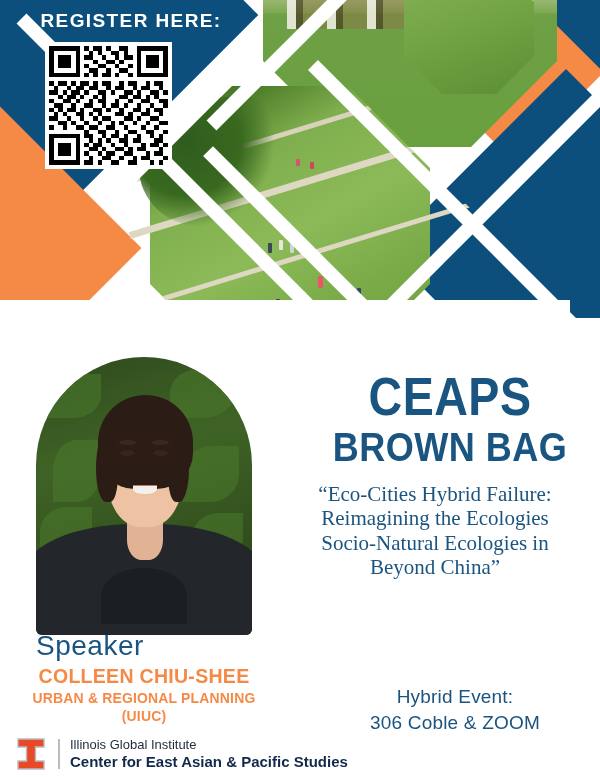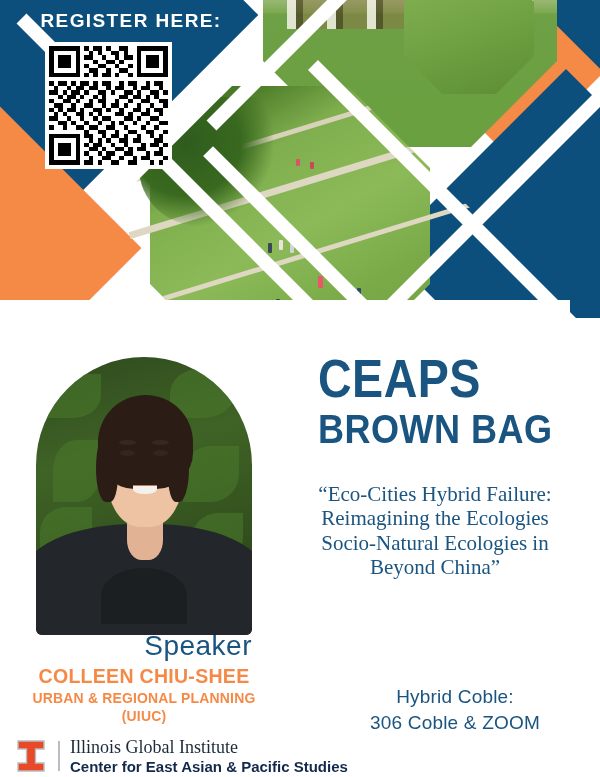--- a/index.html
+++ b/index.html
@@ -114,21 +114,21 @@
     background:#2b1d15;border-radius:10% 60% 50% 40%;
   }
   .eye{position:absolute;width:7%;height:2.2%;background:#36251c;border-radius:50%;top:33.5%;}
   .eye.l{left:39%;}.eye.r{left:54%;}
   .brow{position:absolute;width:8%;height:1.6%;background:#3a2820;border-radius:50%;top:30%;}
   .brow.l{left:38.5%;}.brow.r{left:53.5%;}
   .mouth{position:absolute;left:45%;top:46%;width:11%;height:3%;background:#f4f0ec;border-radius:0 0 50% 50%;border-top:1px solid #b4796a;}
   .collar{position:absolute;left:30%;bottom:4%;width:40%;height:20%;background:#1c1f22;border-radius:50% 50% 0 0;}
 
   
-  .title-wrap{position:absolute;left:300px;top:354px;width:300px;}
+  .title-wrap{position:absolute;left:300px;top:372px;width:300px;text-align:center;}
   .t1,.t2{
     color:#1a5480;font-weight:bold;line-height:.94;
     font-family:"Liberation Sans",sans-serif;
     letter-spacing:.5px;
     transform:scaleX(.88);transform-origin:50% 50%;
   }
   .t1{font-size:53px;}
   .t2{font-size:41px;margin-top:6px;}
 
   .quote{
@@ -147,21 +147,21 @@
   }
 
   .hybrid{
     position:absolute;left:330px;top:684px;width:250px;text-align:center;
     color:#1a5480;font-size:19px;line-height:1.35;font-family:"Liberation Sans",sans-serif;
     font-weight:300;letter-spacing:.2px;
   }
 
   
   .spk-label{
-    position:absolute;left:36px;top:630px;width:216px;text-align:right;
+    position:absolute;left:36px;top:630px;width:216px;text-align:left;
     color:#1a5480;font-size:28px;font-weight:300;letter-spacing:.5px;
     font-family:"Liberation Sans",sans-serif;
   }
   .spk-name{
     position:absolute;left:16px;top:664px;width:256px;text-align:center;
     color:#f58a47;font-weight:bold;font-size:21px;letter-spacing:.3px;
     transform:scaleX(.93);transform-origin:50% 50%;
   }
   .spk-dept{
     position:absolute;left:16px;top:689px;width:256px;text-align:center;
@@ -172,21 +172,21 @@
     position:absolute;left:16px;top:707px;width:256px;text-align:center;
     color:#f58a47;font-weight:bold;font-size:15px;letter-spacing:.2px;
     transform:scaleX(.93);transform-origin:50% 50%;
   }
 
   
   .footer{position:absolute;left:14px;top:737px;display:flex;align-items:center;gap:10px;}
   .ilogo{width:34px;height:34px;position:relative;}
   .divider{width:2px;height:30px;background:#b9bcc0;}
   .ftxt{line-height:1.18;}
-  .ftxt .f1{font-size:18px;color:#1c2b3a;font-family:Liberation Serif, serif;}
+  .ftxt .f1{font-size:13px;color:#1c2b3a;font-family:Liberation Sans, sans-serif;}
   .ftxt .f2{font-size:15px;color:#13294b;font-weight:bold;font-family:"Liberation Sans",sans-serif;}
 </style>
 </head>
 <body>
 
 <div class="poster">
 
   <div class="mosaic">
 
     <div class="dia navy d-navy-tl"></div>
@@ -449,21 +449,21 @@
 
   <div class="quote">
     <div>“Eco-Cities Hybrid Failure:</div>
     <div>Reimagining the Ecologies</div>
     <div>Socio-Natural Ecologies in</div>
     <div>Beyond China”</div>
   </div>
 
 
   <div class="hybrid">
-    <div>Hybrid Coble:</div>
+    <div>Hybrid Event:</div>
     <div>306 Coble &amp; ZOOM</div>
   </div>
 
   <div class="spk-label">Speaker</div>
   <div class="spk-name">COLLEEN CHIU-SHEE</div>
   <div class="spk-dept">URBAN &amp; REGIONAL PLANNING</div>
   <div class="spk-inst">(UIUC)</div>
 
   <div class="footer">
     <div class="ilogo">

